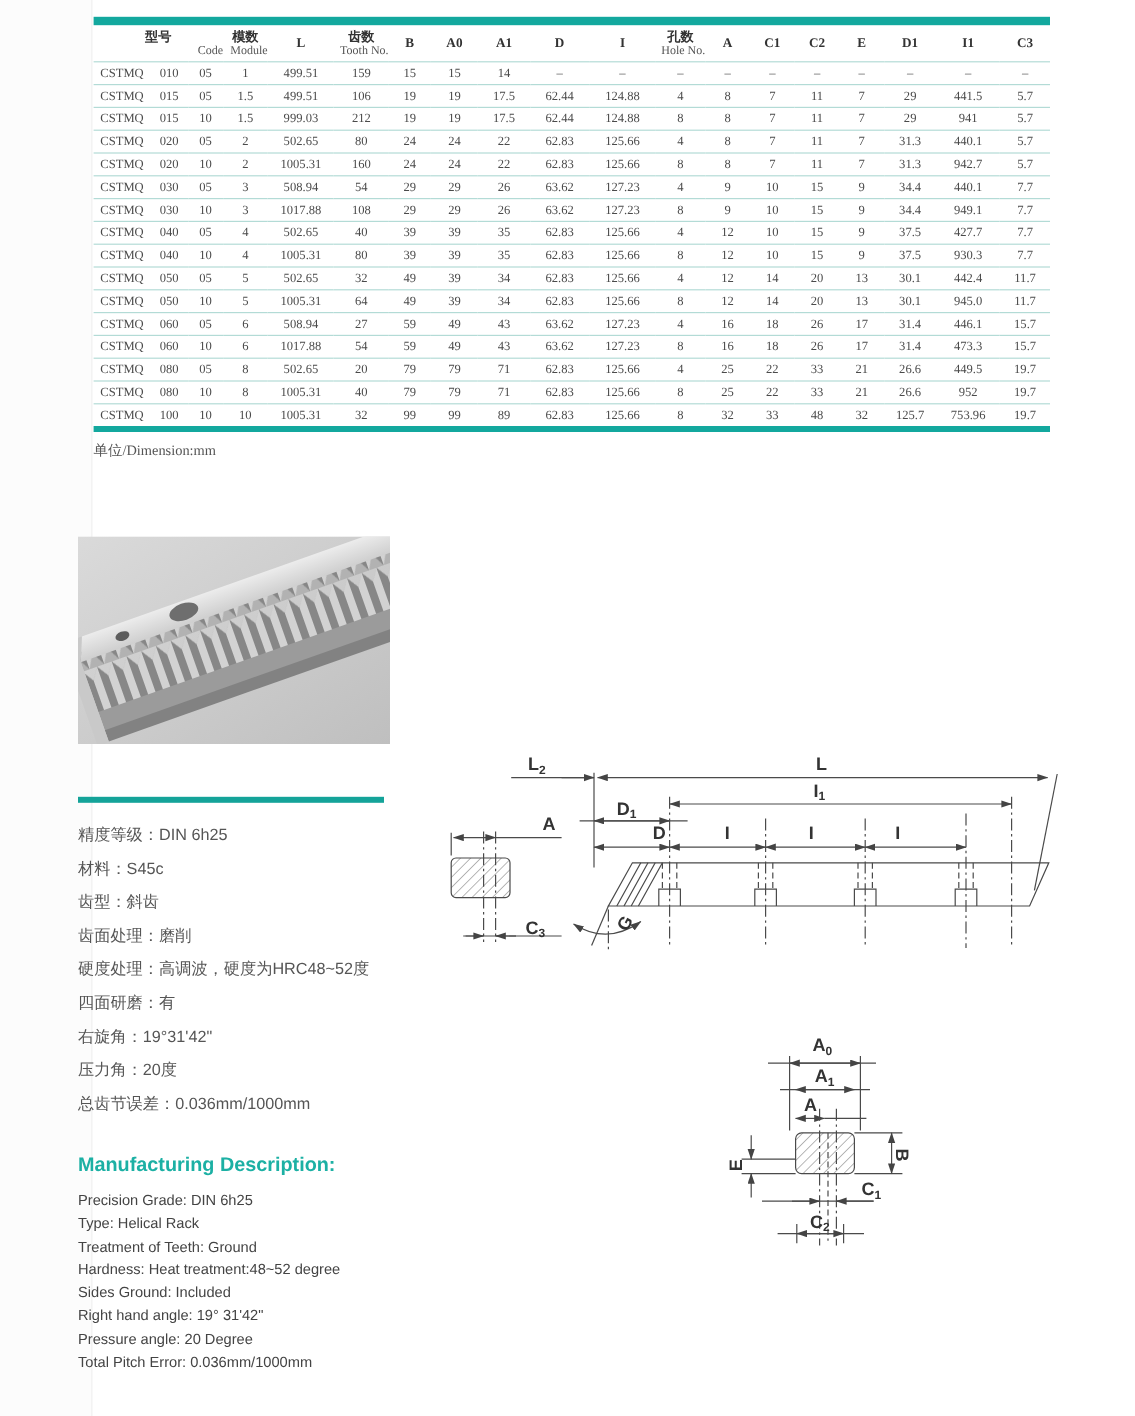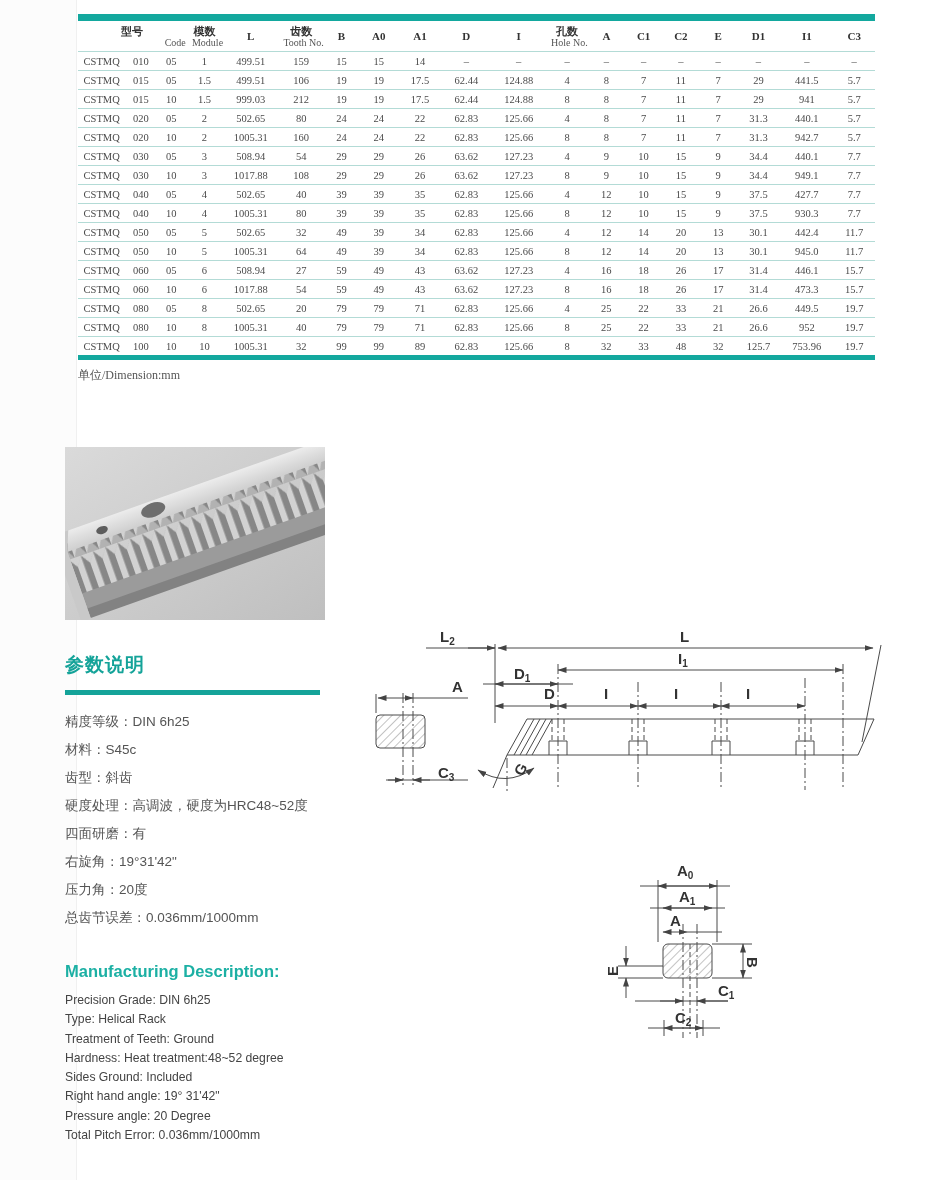--- a/index.html
+++ b/index.html
@@ -497,26 +497,26 @@
         <rect x="8" y="54" width="320" height="52" fill="url(#teethpat)"></rect>
         <polygon points="8,62 328,62 336,42 16,42" fill="url(#topface)"></polygon>
         <polygon points="8,42 16,42 8,62 8,132 -2,134 -2,50" fill="#c9c9c9"></polygon>
         <ellipse cx="48" cy="53" rx="6" ry="3.8" fill="#5d5d5d"></ellipse>
         <ellipse cx="103" cy="51" rx="12.5" ry="7" fill="#6e6e6e"></ellipse>
       </g>
     </svg>
   </div>
 
   <div class="params">
-    <div class="params-title">参数说明</div>
     <div class="params-underline"></div>
     <div class="params-list" id="params-cn">
         <div class="param-line">精度等级：DIN 6h25</div>
         <div class="param-line">材料：S45c</div>
         <div class="param-line">齿型：斜齿</div>
+        <div class="param-line">齿面处理：磨削</div>
         <div class="param-line">硬度处理：高调波，硬度为HRC48~52度</div>
         <div class="param-line">四面研磨：有</div>
         <div class="param-line">右旋角：19°31'42"</div>
         <div class="param-line">压力角：20度</div>
         <div class="param-line">总齿节误差：0.036mm/1000mm</div>
       </div>
   </div>
 
   <div class="mfg">
     <div class="mfg-title">Manufacturing Description:</div>

